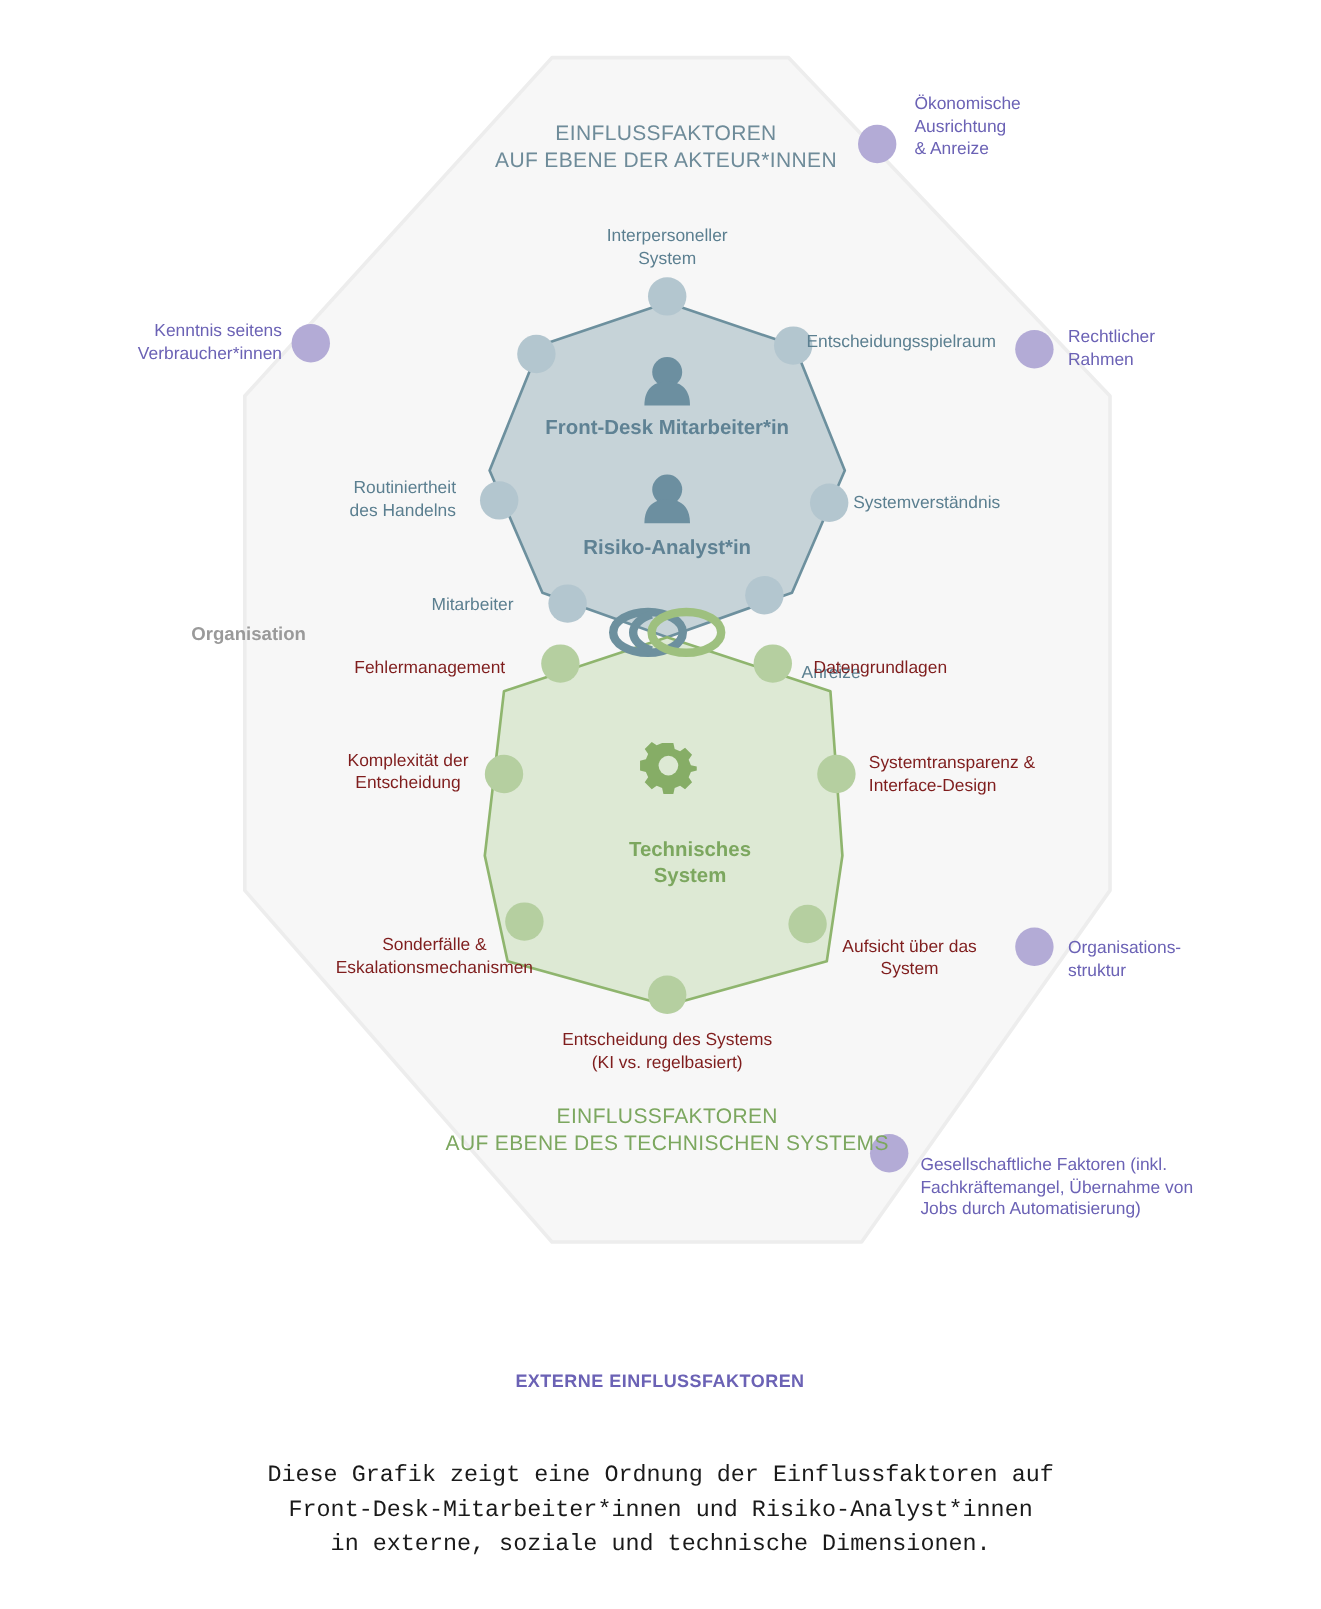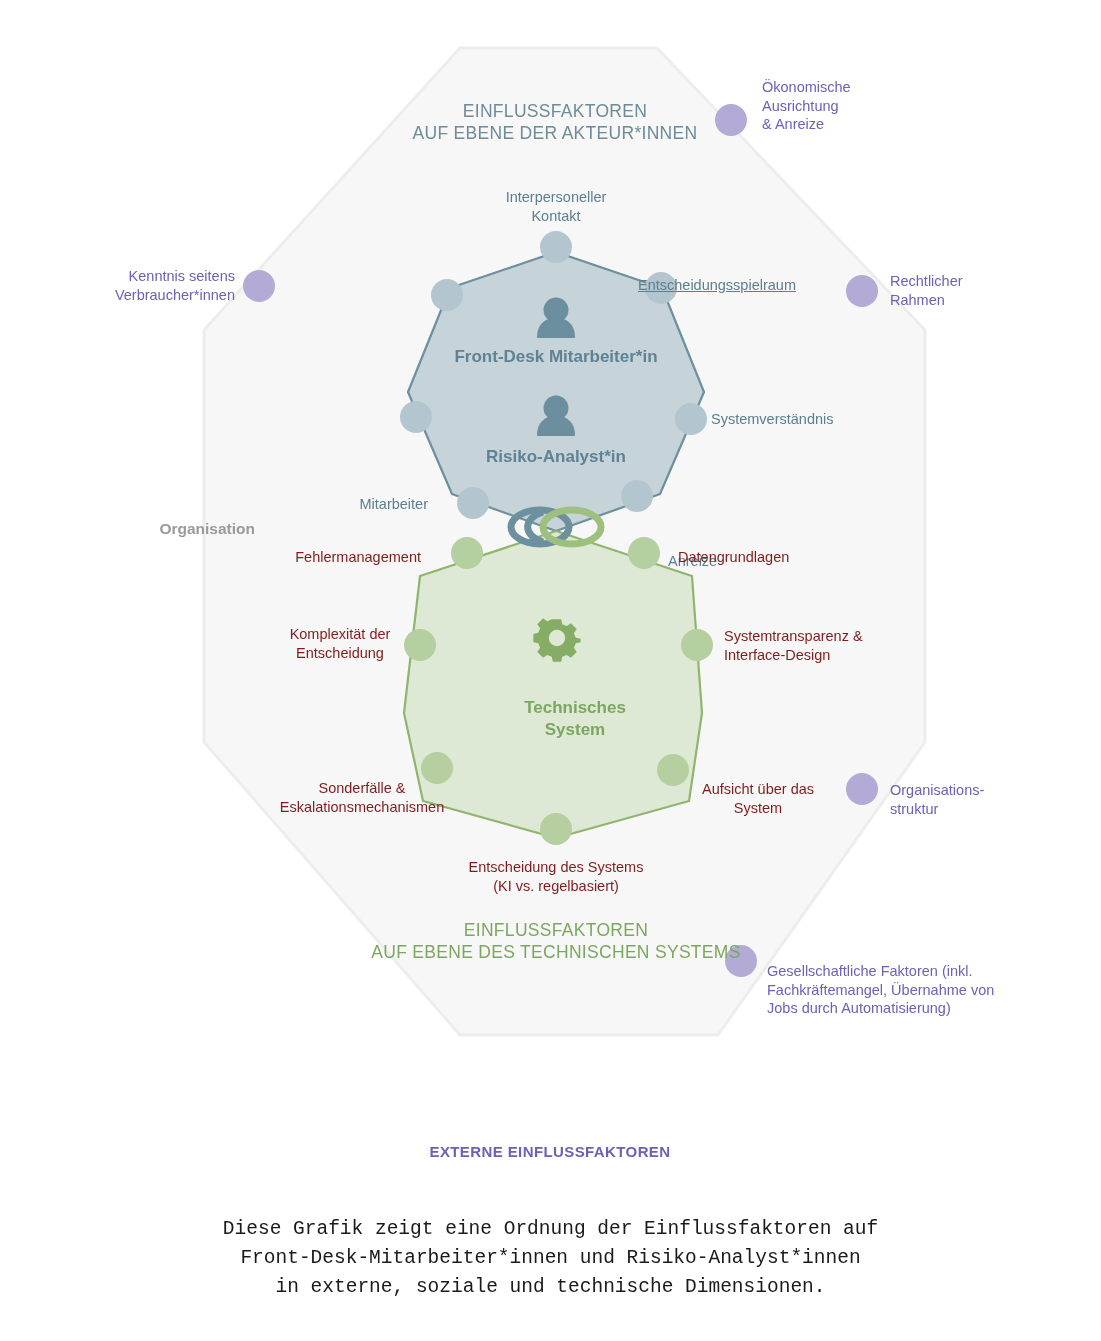--- a/index.html
+++ b/index.html
@@ -180,30 +180,32 @@
   <div class="lbl org-label" style="left:55px; top:519px; width:200px;">Organisation</div>
 
   <div class="lbl core-blue" style="left:406px; top:346px; width:300px;">Front-Desk Mitarbeiter*in</div>
 
   <div class="lbl core-blue" style="left:406px; top:446px; width:300px;">Risiko-Analyst*in</div>
 
   <div class="lbl core-green" style="left:406px; top:697px; width:300px;padding-left:38px;">Technisches
 System</div>
 
   <div class="lbl node-blue" style="left:446px; top:188px; width:220px;">Interpersoneller
-Kontakt</div>
-
-  <div class="lbl node-blue right" style="left:638px; top:276px; width:240px;text-decoration:underline;">Entscheidungsspielraum</div>
+System</div>
+
+  <div class="lbl node-blue right" style="left:672px; top:276px; width:240px;">Entscheidungsspielraum</div>
 
   <div class="lbl node-blue right" style="left:711px; top:410px; width:220px;">Systemverständnis</div>
 
   <div class="lbl node-blue right" style="left:668px; top:520px; width:180px;margin-top:32px;">Anreize</div>
 
   <div class="lbl node-blue left" style="left:248px; top:495px; width:180px;">Mitarbeiter</div>
 
+  <div class="lbl node-blue left" style="left:180px; top:398px; width:200px;">Routiniertheit
+des Handelns</div>
 
 
   <div class="lbl node-green left" style="left:221px; top:548px; width:200px;">Fehlermanagement</div>
 
   <div class="lbl node-green right" style="left:678px; top:548px; width:220px;">Datengrundlagen</div>
 
   <div class="lbl node-green right" style="left:724px; top:627px; width:230px;">Systemtransparenz &amp;
 Interface-Design</div>
 
   <div class="lbl node-green" style="left:678px; top:780px; width:160px;">Aufsicht über das

